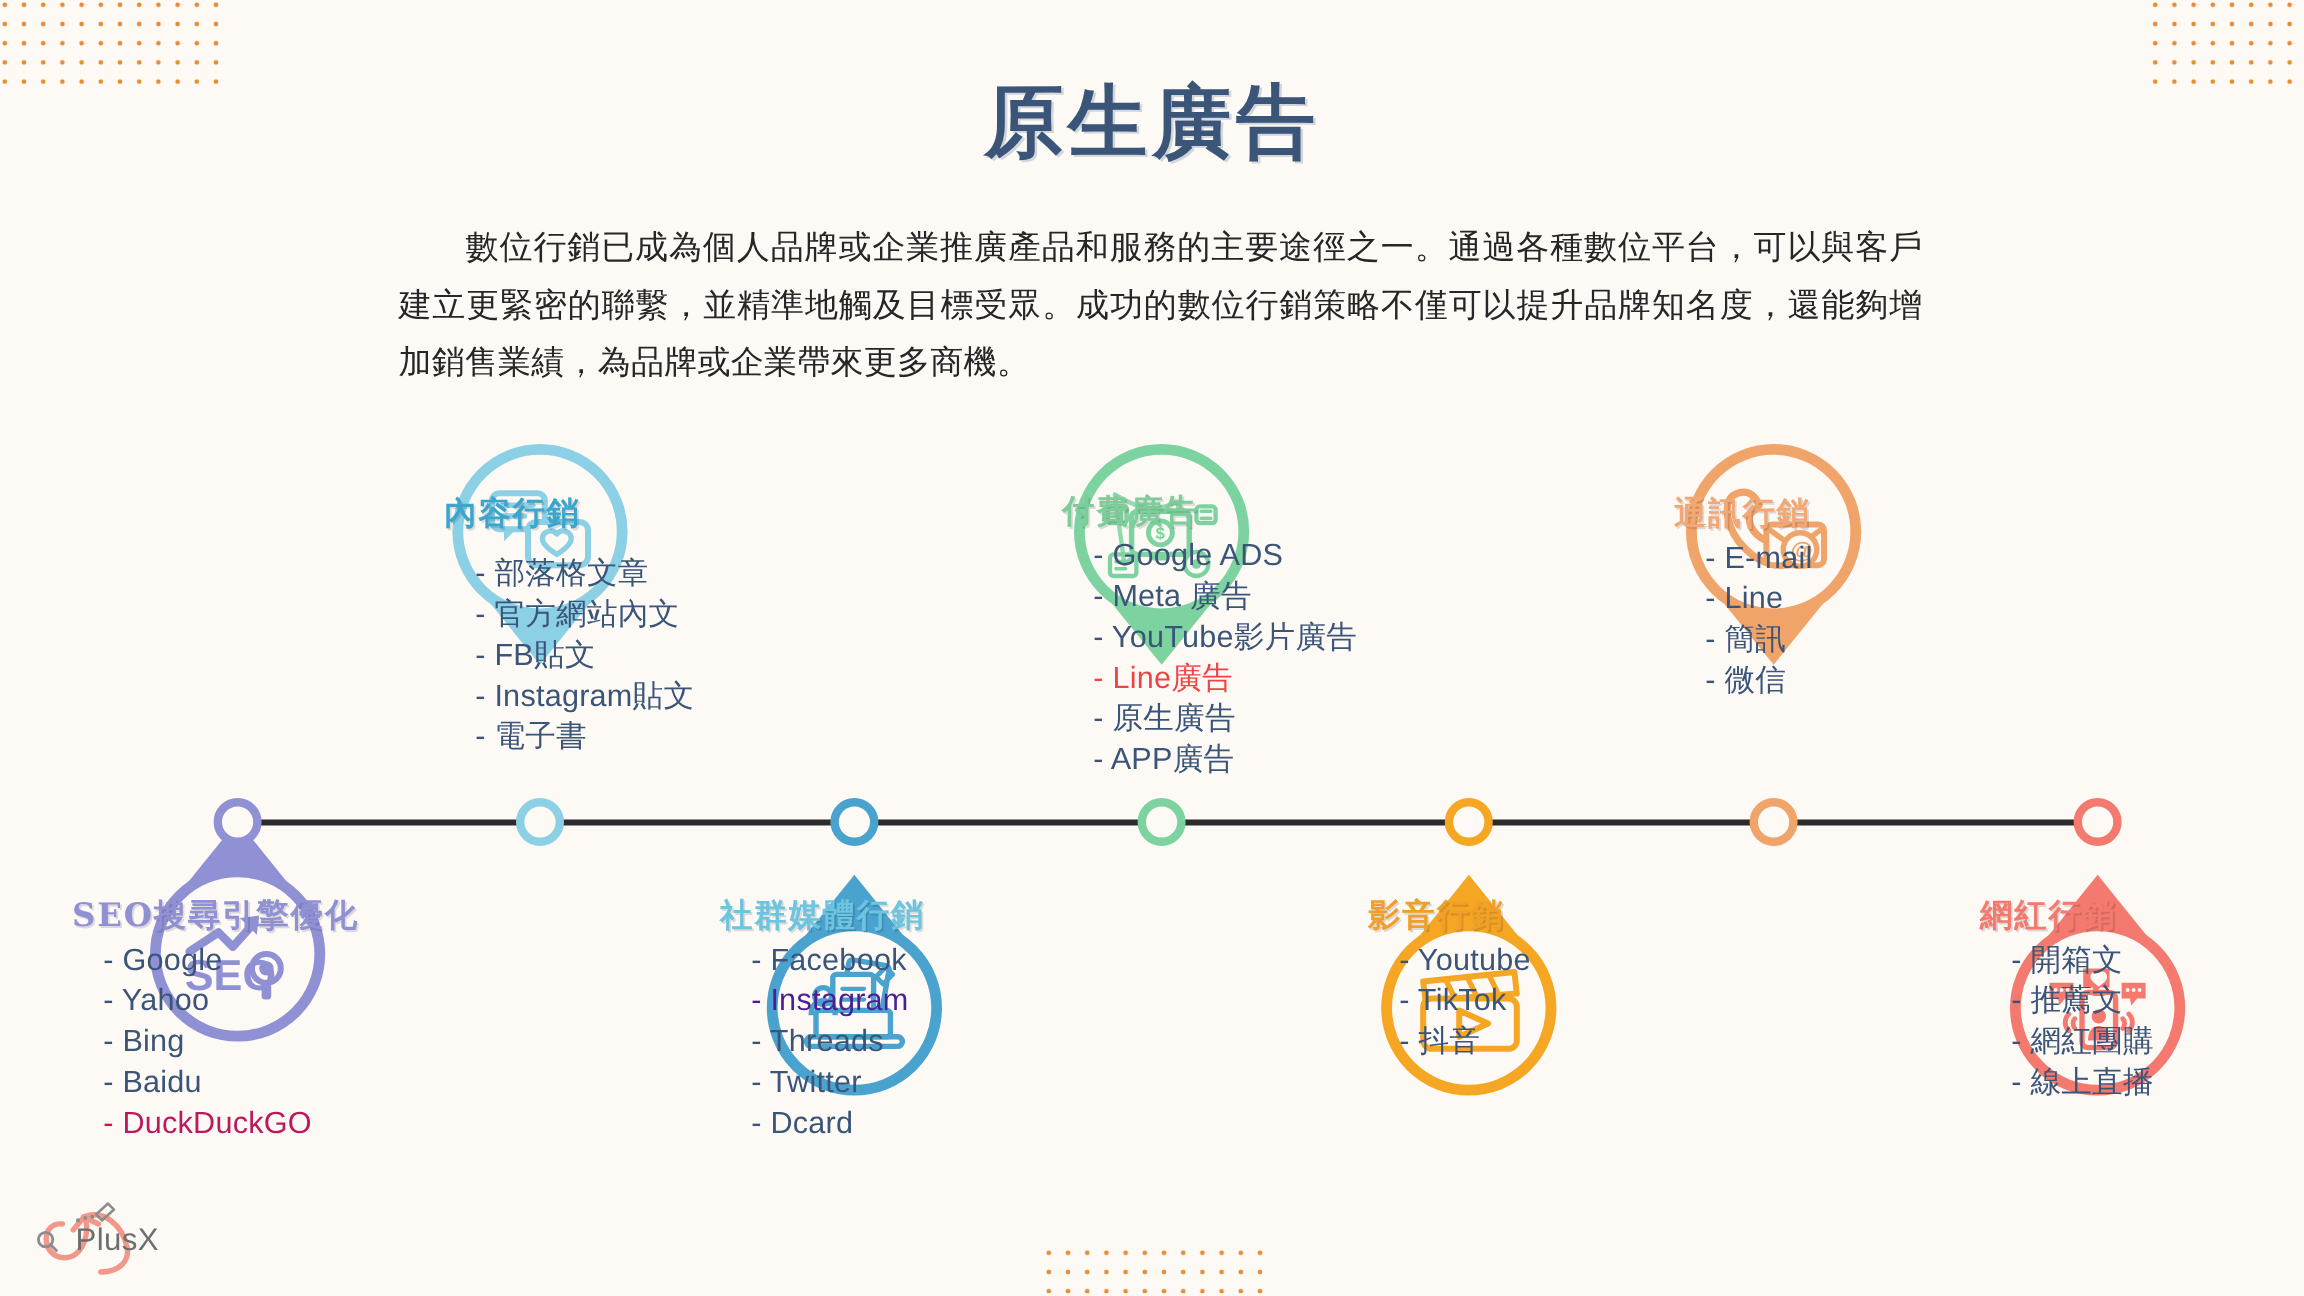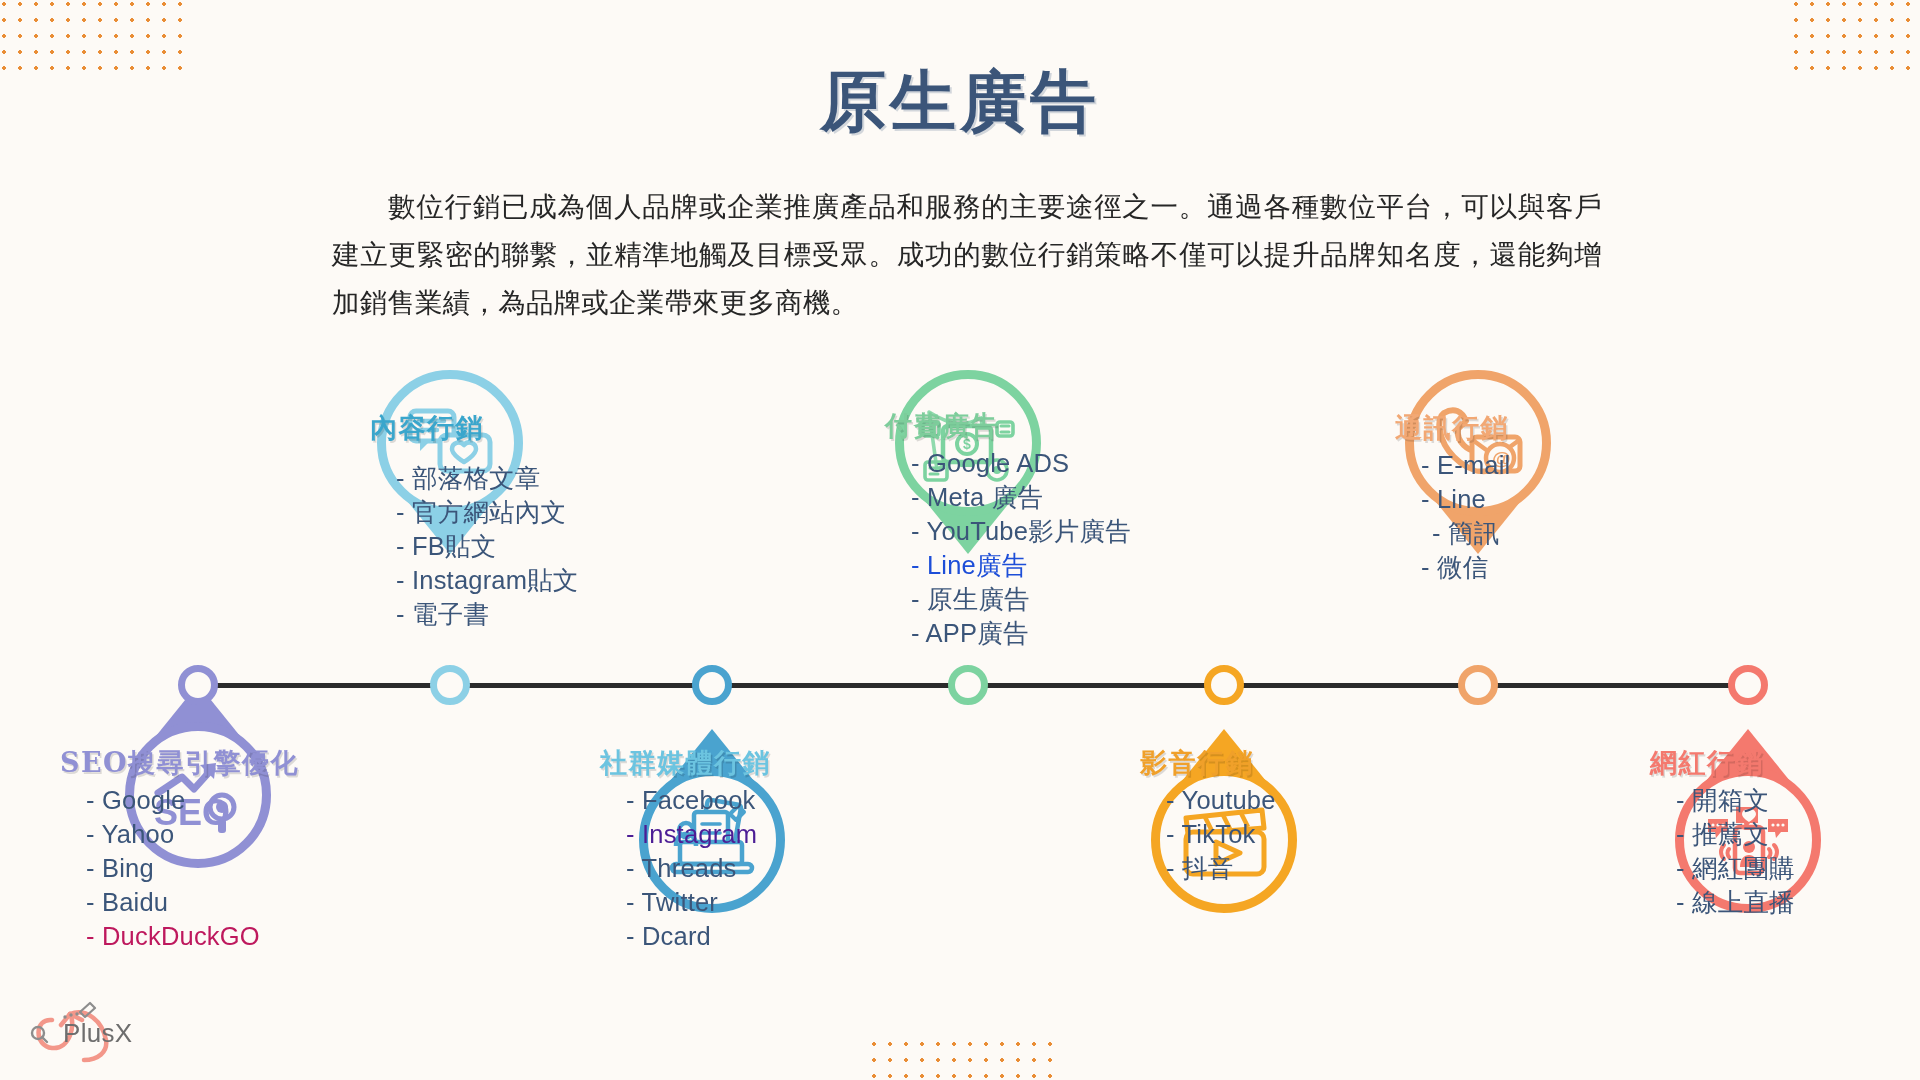--- a/index.html
+++ b/index.html
@@ -317,39 +317,39 @@
           <li style="color: rgb(59, 85, 121);">Twitter</li>
           <li style="color: rgb(59, 85, 121);">Dcard</li>
         </ul>
       </div>
       <div class="block" style="left: 885px; top: 408px;">
         <h3 style="color: rgb(125, 205, 155);">付費廣告</h3>
         <ul>
           <li style="color: rgb(59, 85, 121);">Google  ADS</li>
           <li style="color: rgb(59, 85, 121);">Meta 廣告</li>
           <li style="color: rgb(59, 85, 121);">YouTube影片廣告</li>
-          <li style="color: #1d4ed8;">Line廣告</li>
+          <li style="color: #ef4444;">Line廣告</li>
           <li style="color: rgb(59, 85, 121);">原生廣告</li>
           <li style="color: rgb(59, 85, 121);">APP廣告</li>
         </ul>
       </div>
       <div class="block" style="left: 1140px; top: 745px;">
         <h3 style="color: rgb(240, 160, 42);">影音行銷</h3>
         <ul>
           <li style="color: rgb(59, 85, 121);">Youtube</li>
           <li style="color: rgb(59, 85, 121);">TikTok</li>
           <li style="color: rgb(59, 85, 121);">抖音</li>
         </ul>
       </div>
       <div class="block" style="left: 1395px; top: 410px;">
         <h3 style="color: rgb(242, 168, 116);">通訊行銷</h3>
         <ul>
           <li style="color: rgb(59, 85, 121);">E-mail</li>
           <li style="color: rgb(59, 85, 121);">Line</li>
-          <li style="color: rgb(59, 85, 121); text-align: center;">簡訊</li>
+          <li style="color: rgb(59, 85, 121);">簡訊</li>
           <li style="color: rgb(59, 85, 121);">微信</li>
         </ul>
       </div>
       <div class="block" style="left: 1650px; top: 745px;">
         <h3 style="color: rgb(244, 121, 110);">網紅行銷</h3>
         <ul>
           <li style="color: rgb(59, 85, 121);">開箱文</li>
           <li style="color: rgb(59, 85, 121);">推薦文</li>
           <li style="color: rgb(59, 85, 121);">網紅團購</li>
           <li style="color: rgb(59, 85, 121);">線上直播</li>

